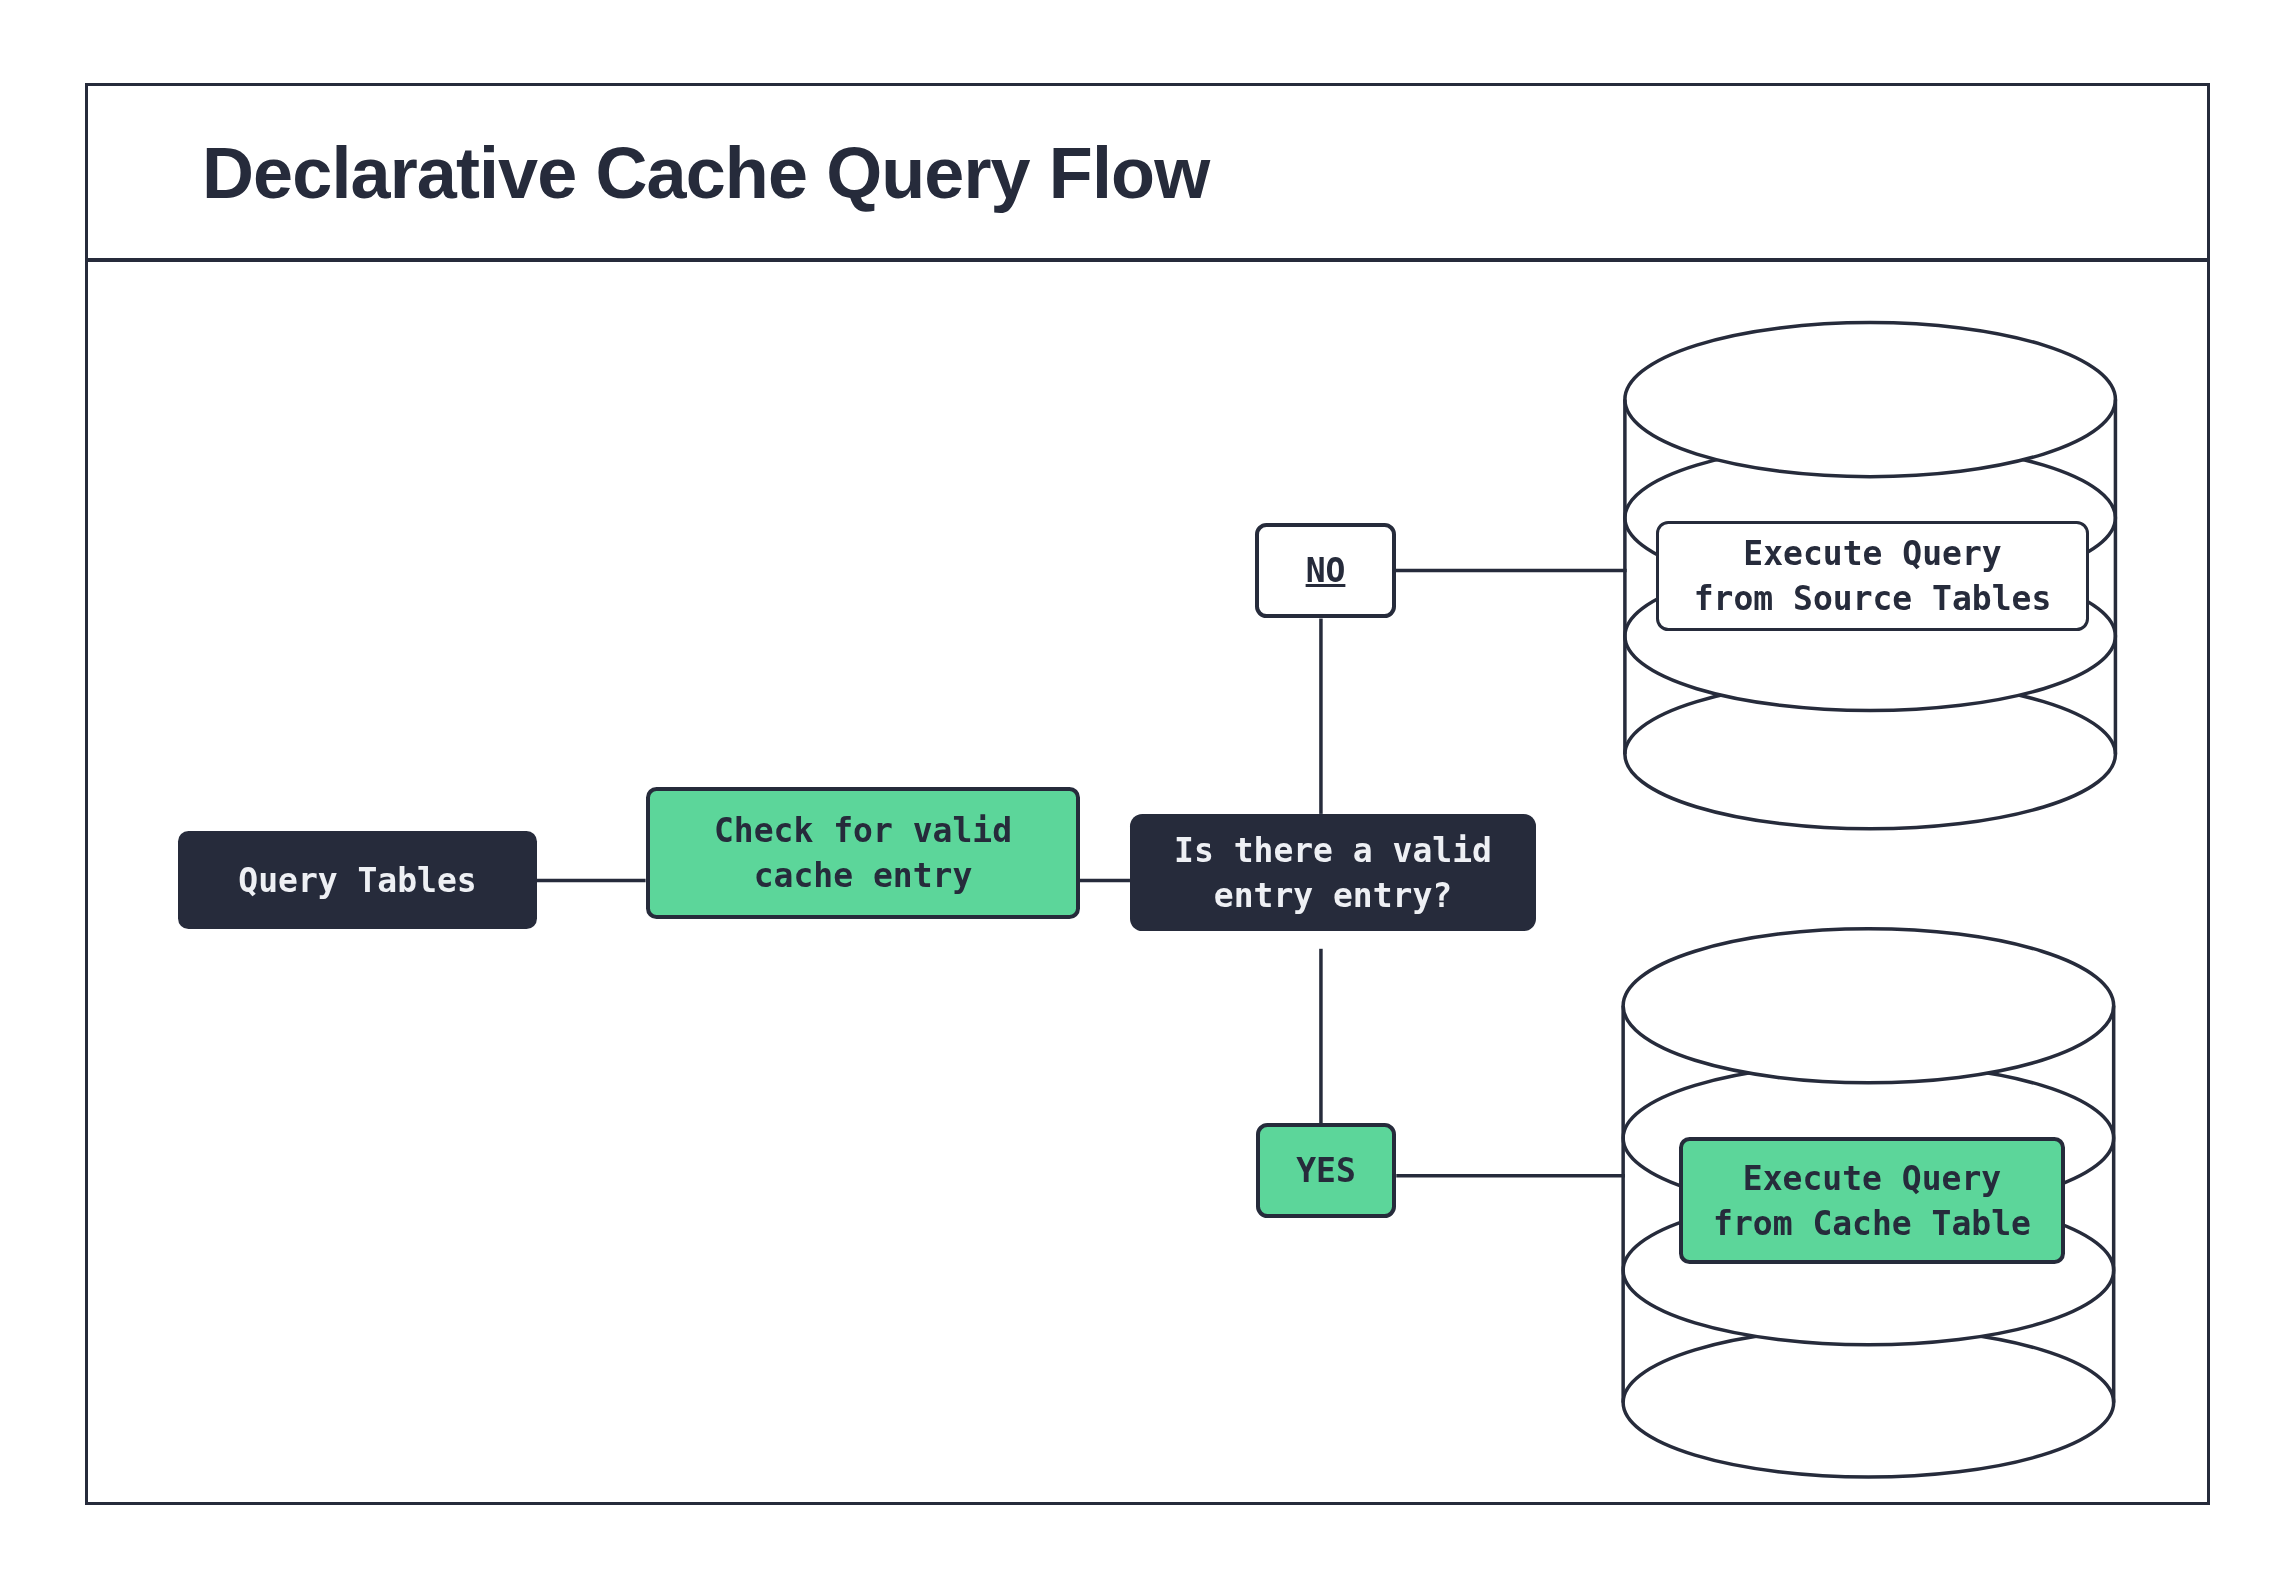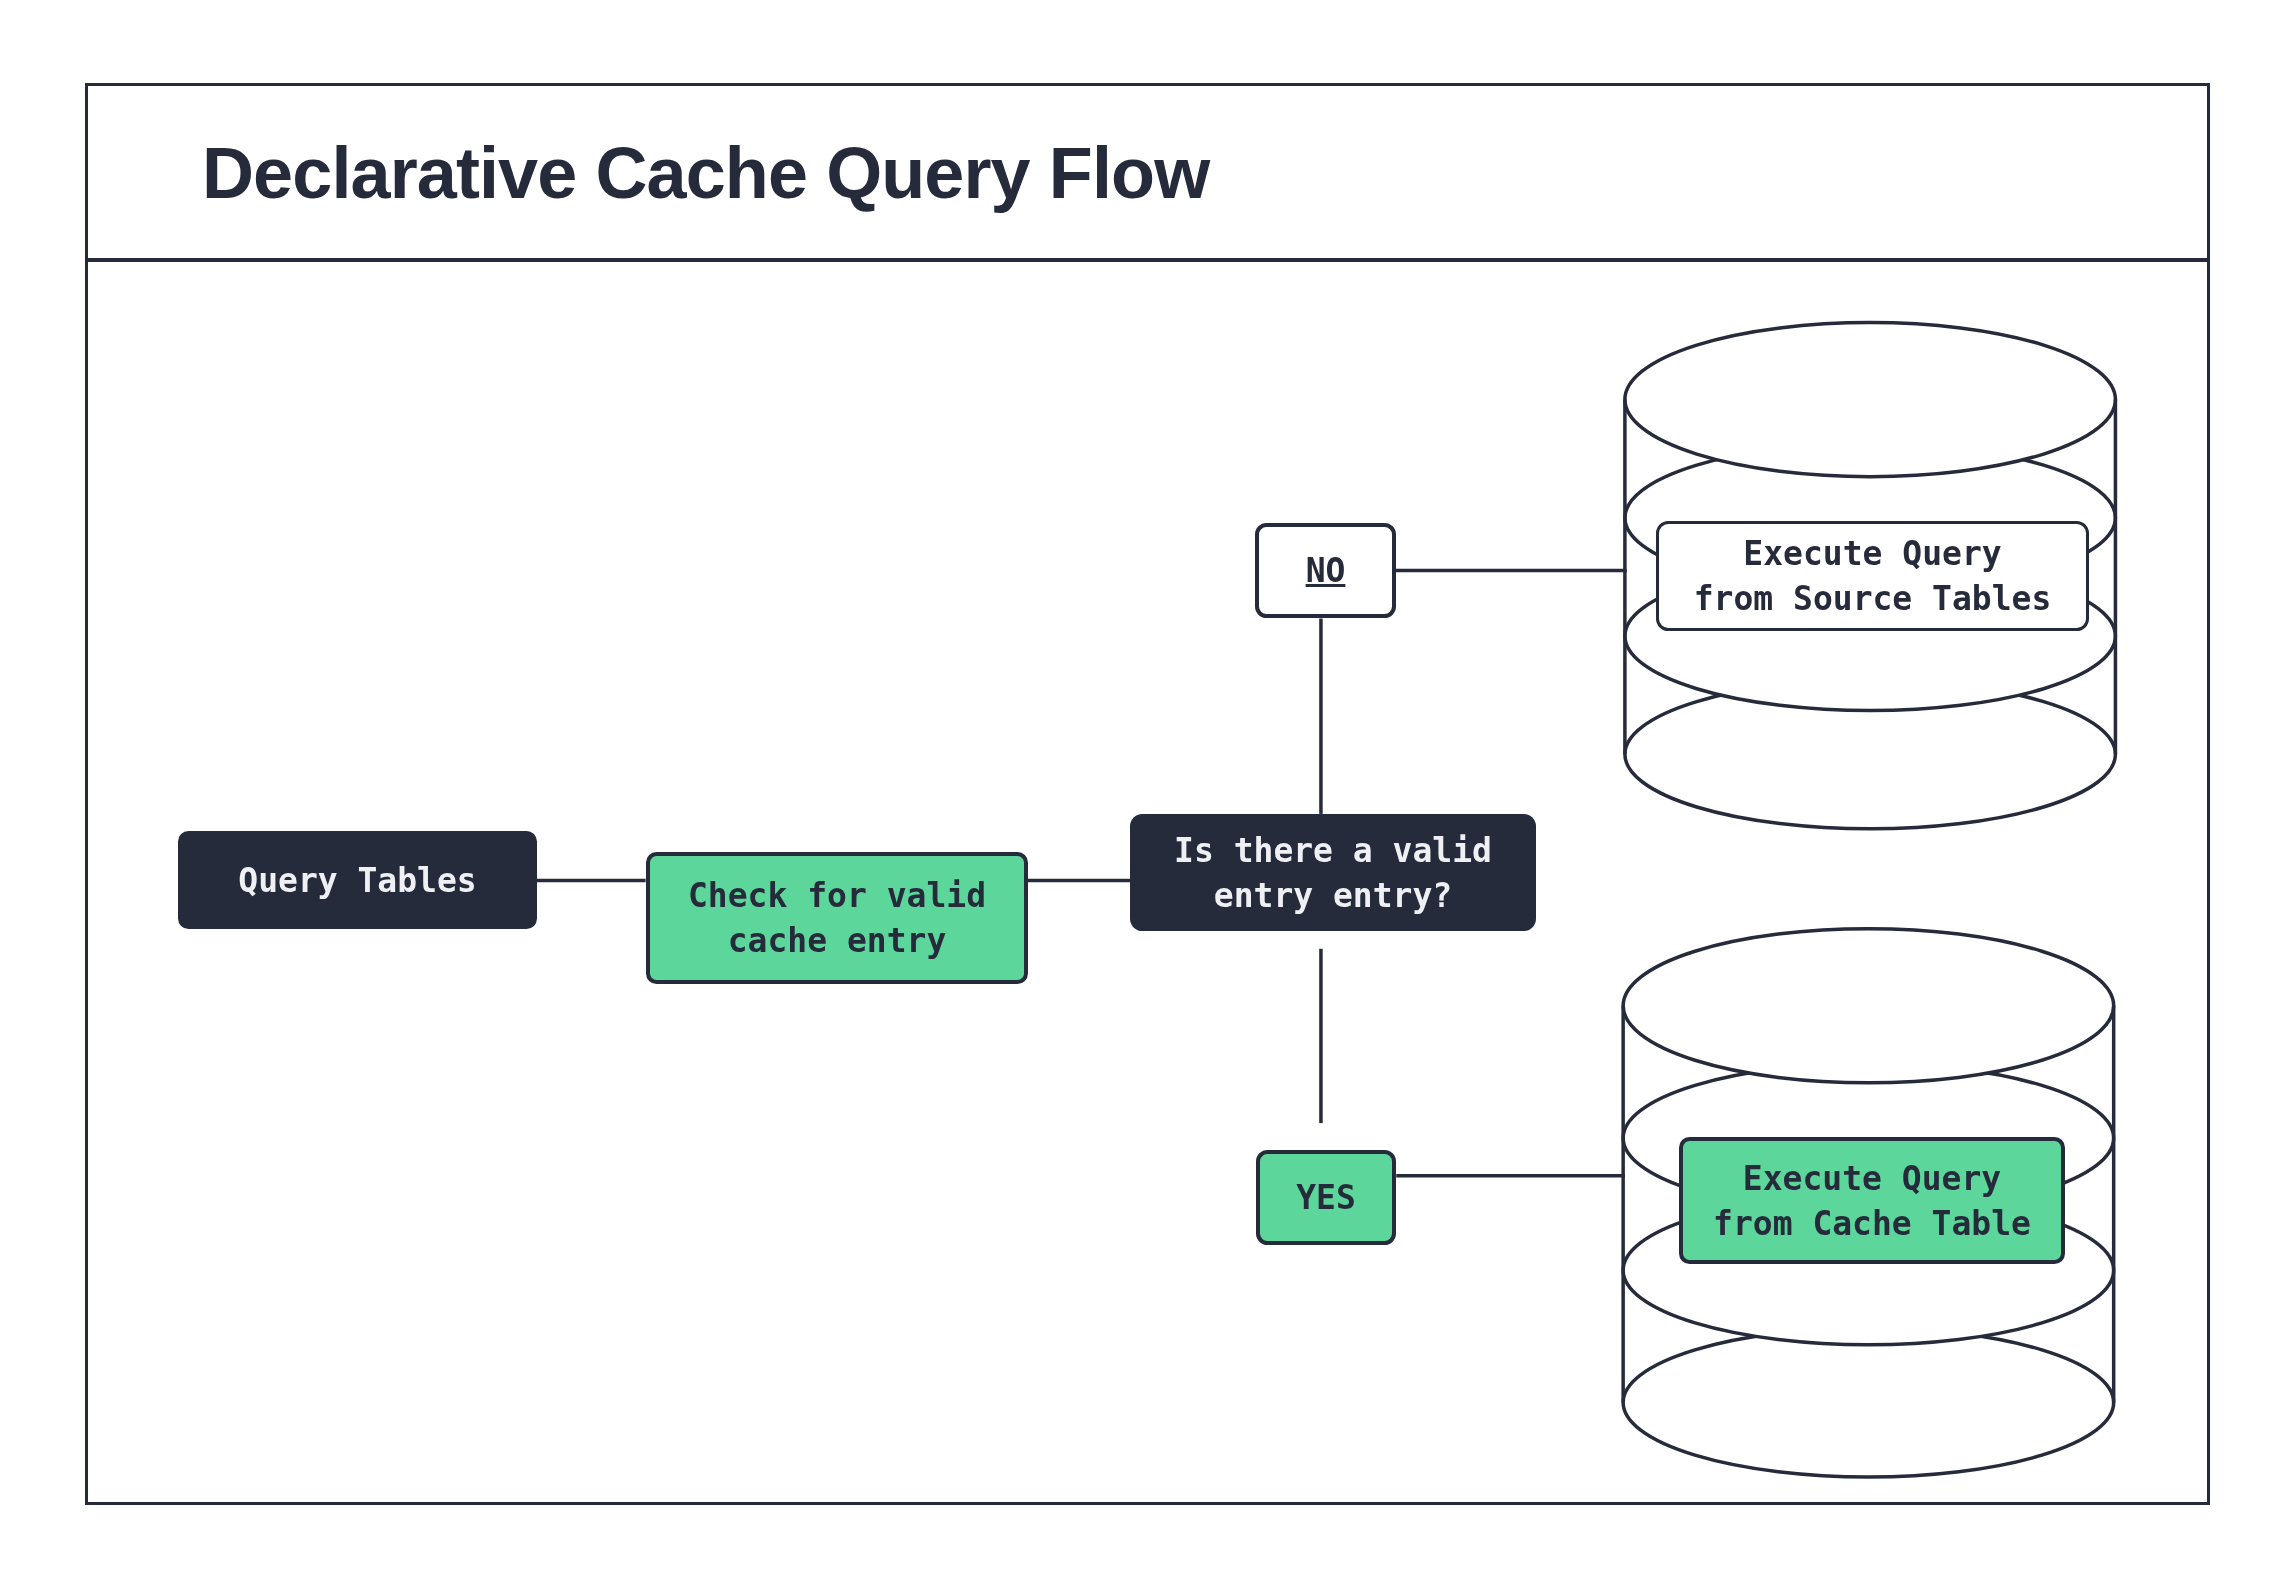--- a/index.html
+++ b/index.html
@@ -30,24 +30,24 @@
   
   .node{position:absolute;display:flex;flex-direction:column;align-items:center;
         justify-content:center;text-align:center;font-size:33px;font-weight:600;
         line-height:45px;border-radius:10.5px;white-space:nowrap;}
   .node .ln{display:block;}
   .dark{background:var(--ink);color:var(--light_text);}
   .green{background:var(--green);color:var(--ink);border:4.4px solid var(--ink);}
   .white{background:var(--paper);color:var(--ink);border:4.4px solid var(--ink);}
 
   #node-query   {left:178px; top:831px;  width:359px; height:98px;}
-  #node-check   {left:646px; top:852px;  width:382px; height:132px;}
+  #node-check   {left:646px; top:787px;  width:434px; height:132px;}
   #node-decision{left:1130px;top:814px;  width:406px; height:117px;border-radius:12.3px;}
   #node-no      {left:1255px;top:523px;  width:141px; height:95px;border-radius:11.4px;text-decoration:underline;}
-  #node-yes     {left:1256px;top:1123px; width:140px; height:95px;border-radius:11.4px;margin-top:27px;}
+  #node-yes     {left:1256px;top:1123px; width:140px; height:95px;border-radius:11.4px;}
   #node-source  {left:1656px;top:521px;  width:433px; height:110px;border-width:3.5px;border-radius:12.3px;}
   #node-cache   {left:1679px;top:1137px; width:386px; height:127px;}
 </style>
 </head>
 <body>
 
 <div class="stage">
 
   <div class="frame"></div>
   <div class="title-band">

